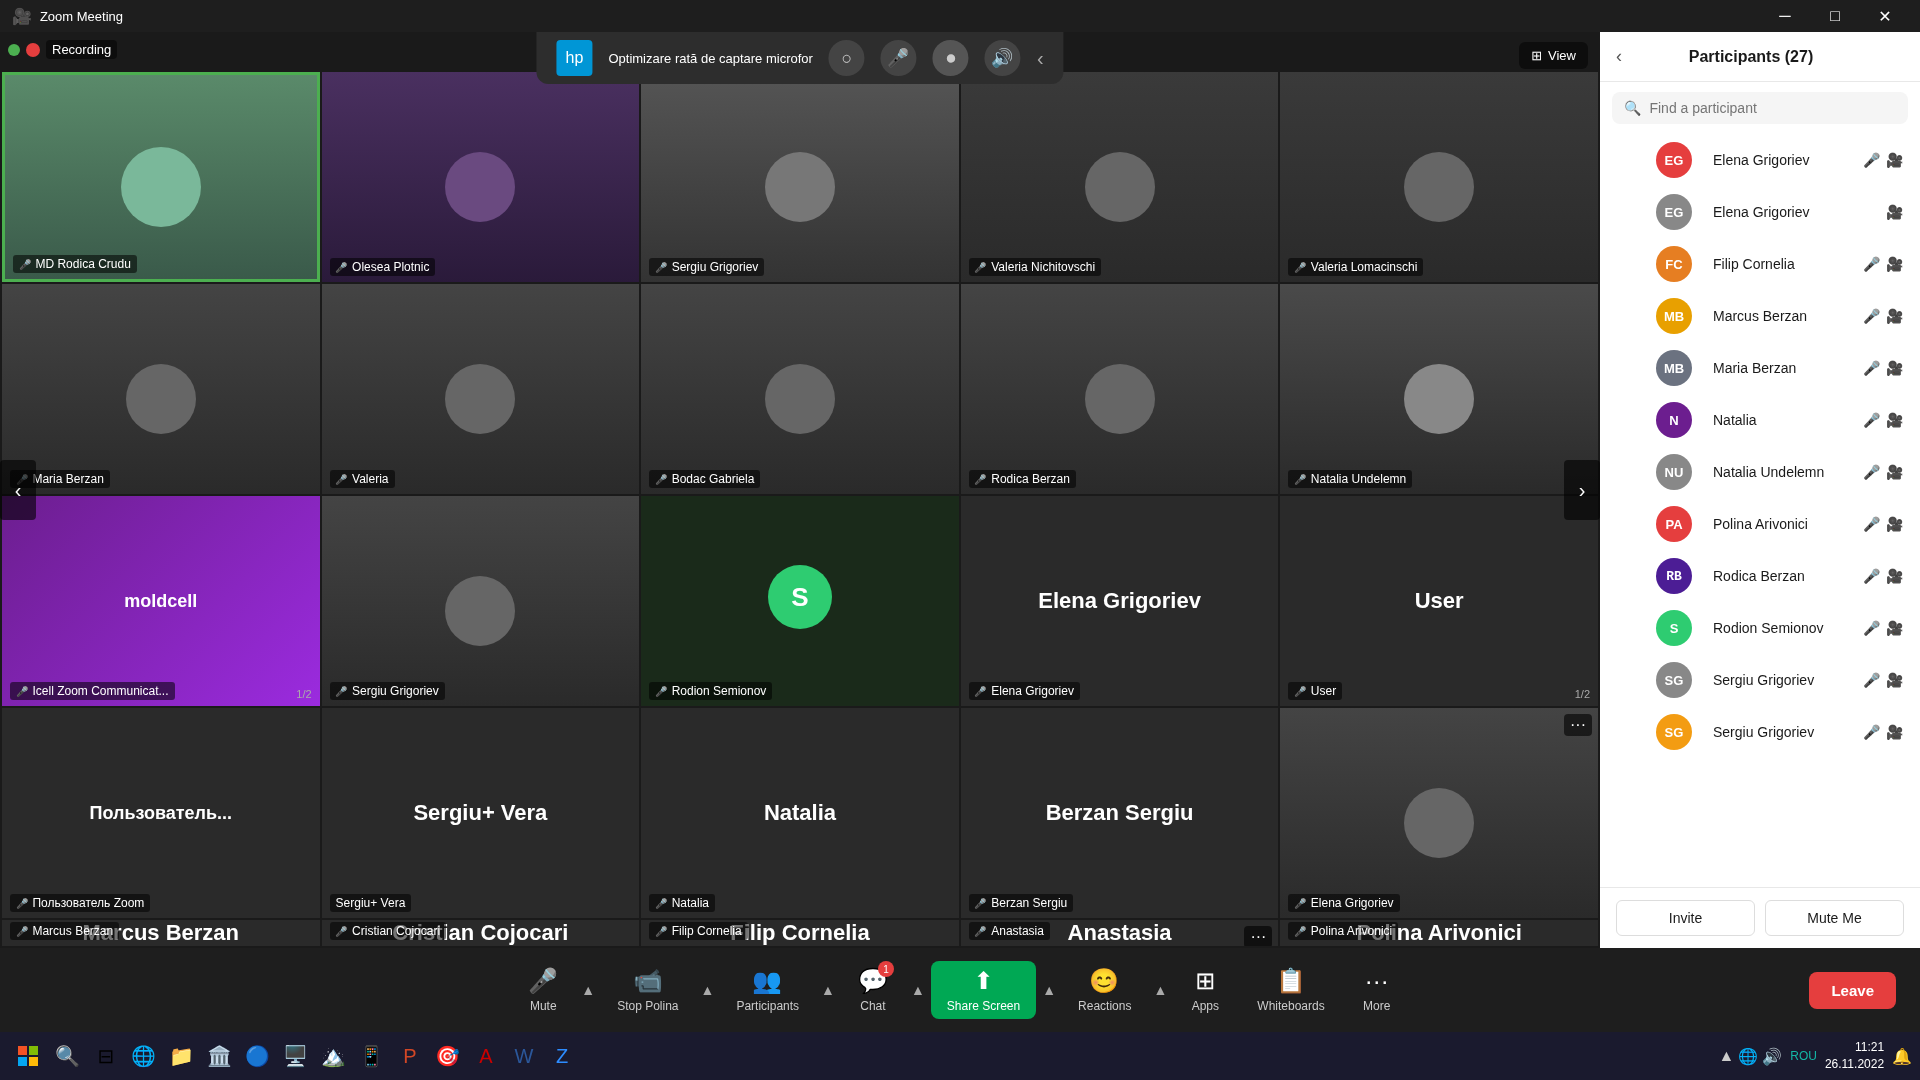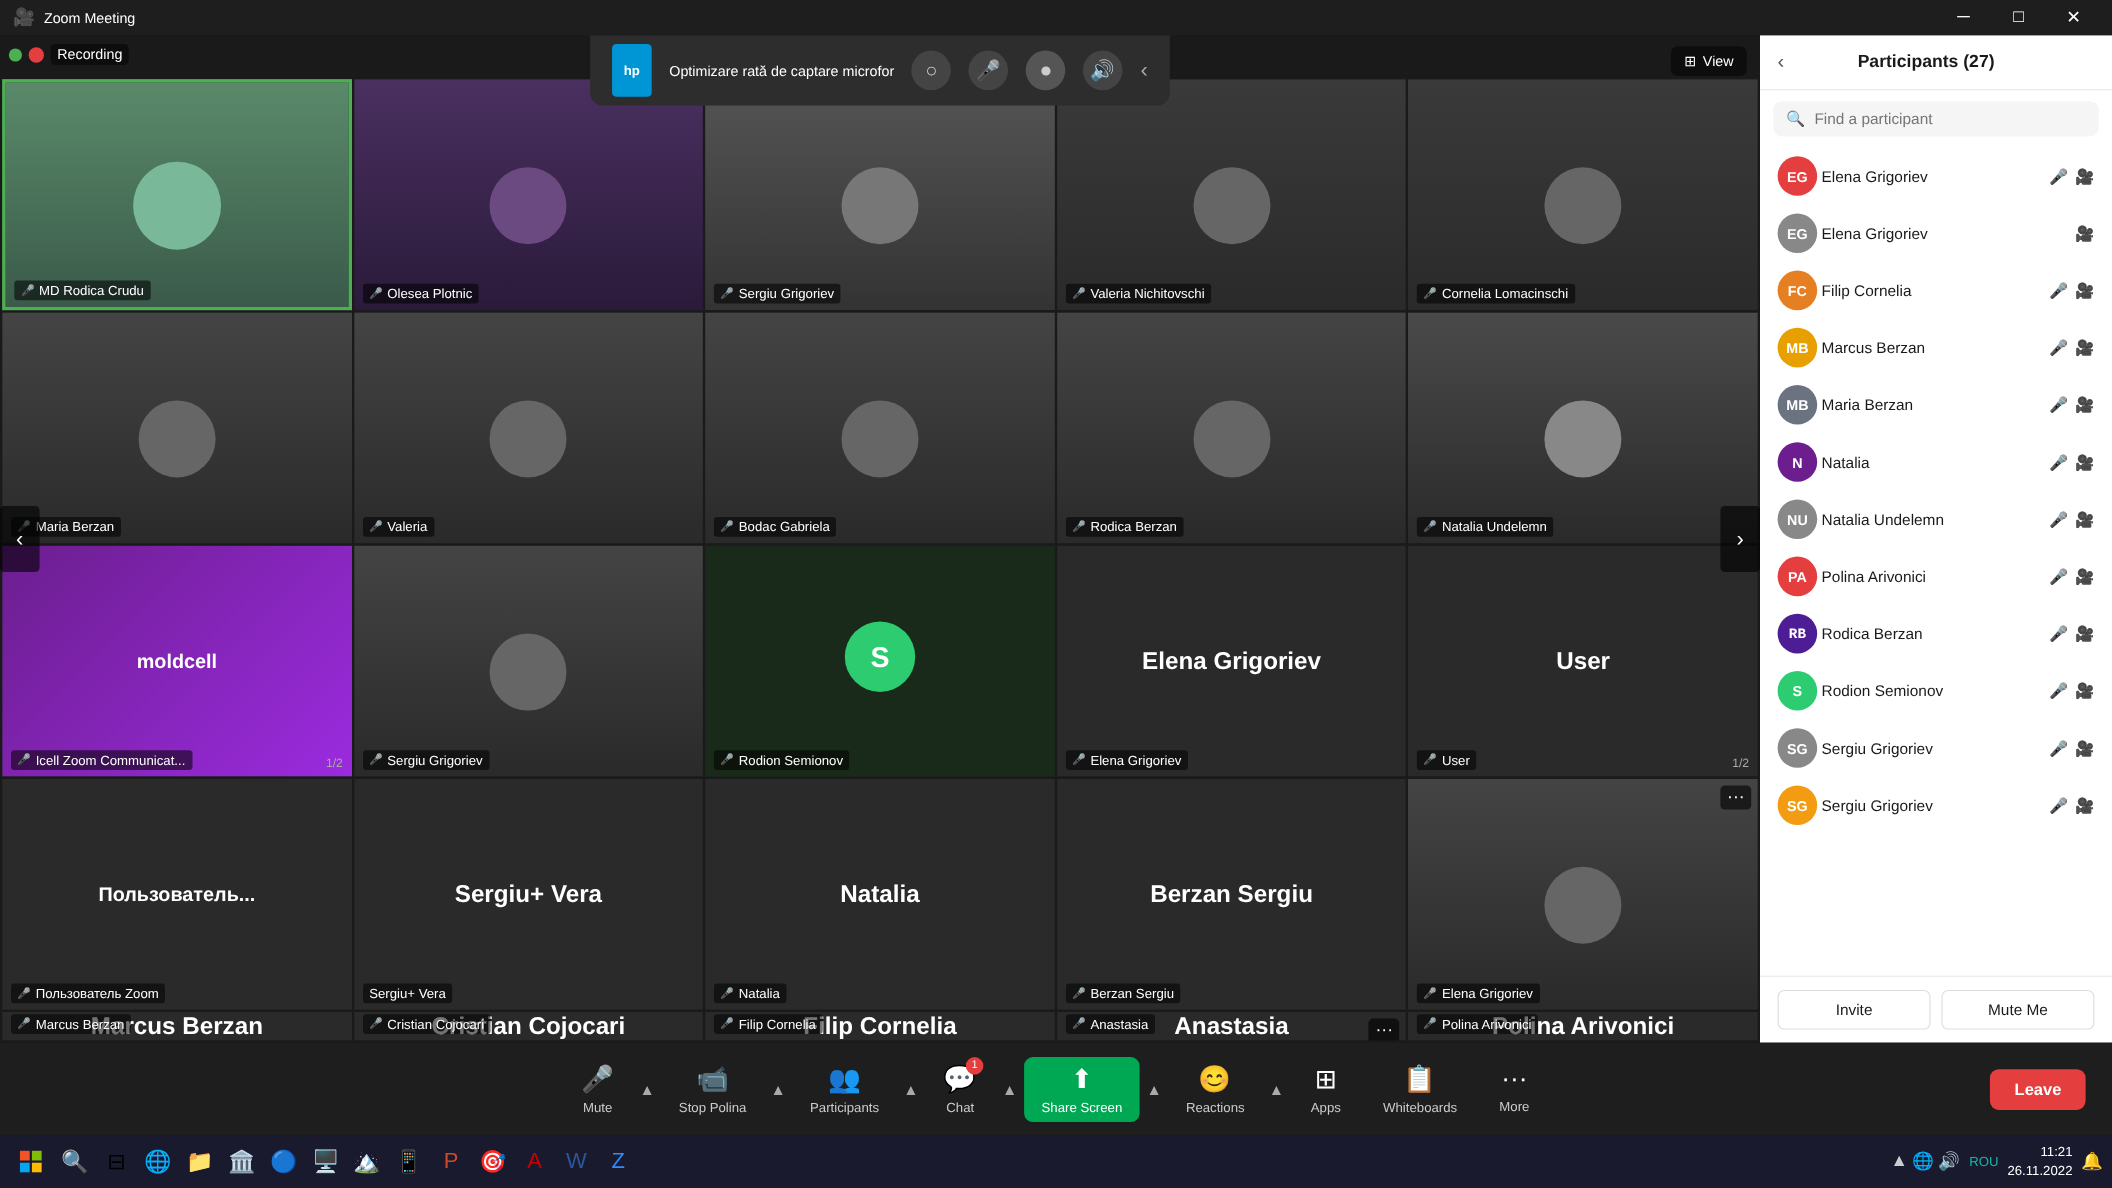--- a/index.html
+++ b/index.html
@@ -46,21 +46,21 @@
       left: 50%;
       transform: translateX(-50%);
       background: #2d2d2d;
       border-radius: 0 0 12px 12px;
       padding: 8px 20px;
       display: flex;
       align-items: center;
       gap: 16px;
       z-index: 20;
     }
-    .hp-logo { width: 36px; height: 48px; background: #0096d6; border-radius: 4px; display: flex; align-items: center; justify-content: center; color: #fff; font-weight: bold; font-size: 12px; }
+    .hp-logo { width: 36px; height: 36px; background: #0096d6; border-radius: 4px; display: flex; align-items: center; justify-content: center; color: #fff; font-weight: normal; font-size: 16px; }
     .toolbar-text { color: #fff; font-size: 13px; }
     .toolbar-icon { width: 36px; height: 36px; background: #444; border-radius: 50%; display: flex; align-items: center; justify-content: center; color: #ccc; font-size: 18px; cursor: pointer; }
     .toolbar-icon.active { background: #555; }
     .toolbar-back { color: #aaa; font-size: 20px; cursor: pointer; }
 
     
     .view-btn {
       position: absolute;
       top: 10px;
       right: 12px;
@@ -274,22 +274,23 @@
       color: #555;
       flex: 1;
     }
     .search-icon { color: #888; font-size: 14px; }
 
     .participant-list { flex: 1; overflow-y: auto; }
     .participant-item {
       display: flex;
       align-items: center;
       padding: 8px 16px;
-      gap: 4px;
+      gap: 21px;
       cursor: pointer;
+      margin-left: 40px;
     }
 
     .p-avatar {
       width: 36px;
       height: 36px;
       border-radius: 50%;
       display: flex;
       align-items: center;
       justify-content: center;
       font-size: 13px;
@@ -452,21 +453,21 @@
           <span>Valeria Nichitovschi</span>
         </div>
       </div>
 
       <div class="video-cell" style="background:#2a2a2a;">
         <div style="width:100%;height:100%;background:linear-gradient(180deg,#3a3a3a 0%,#2a2a2a 100%);display:flex;align-items:center;justify-content:center;">
           <div style="width:70px;height:70px;border-radius:50%;background:#666;margin-top:20px;"></div>
         </div>
         <div class="participant-name">
           <span class="muted-icon">🎤</span>
-          <span>Cornelia Lomacinschi</span>
+          <span>Valeria Lomacinschi</span>
         </div>
       </div>
 
       <div class="video-cell" style="background:#2a2a2a;">
         <div style="width:100%;height:100%;background:linear-gradient(180deg,#444 0%,#2a2a2a 100%);display:flex;align-items:center;justify-content:center;">
           <div style="width:70px;height:70px;border-radius:50%;background:#666;margin-top:20px;"></div>
         </div>
         <div class="participant-name">
           <span class="muted-icon">🎤</span>
           <span>Maria Berzan</span>

